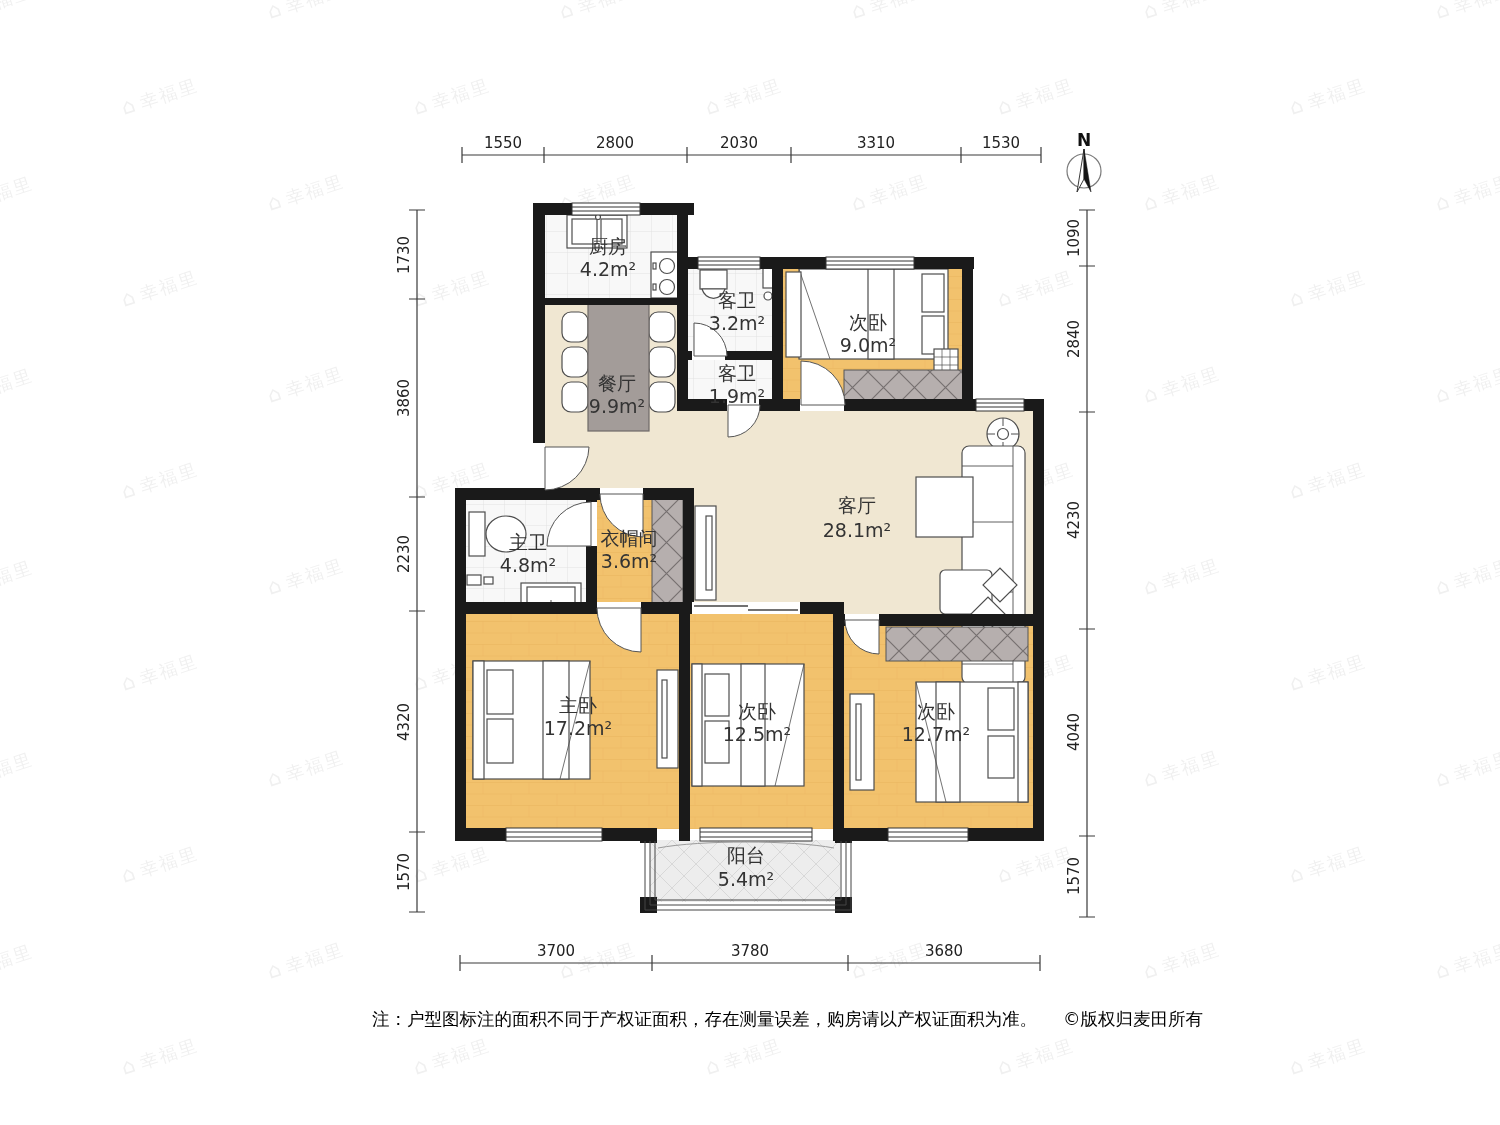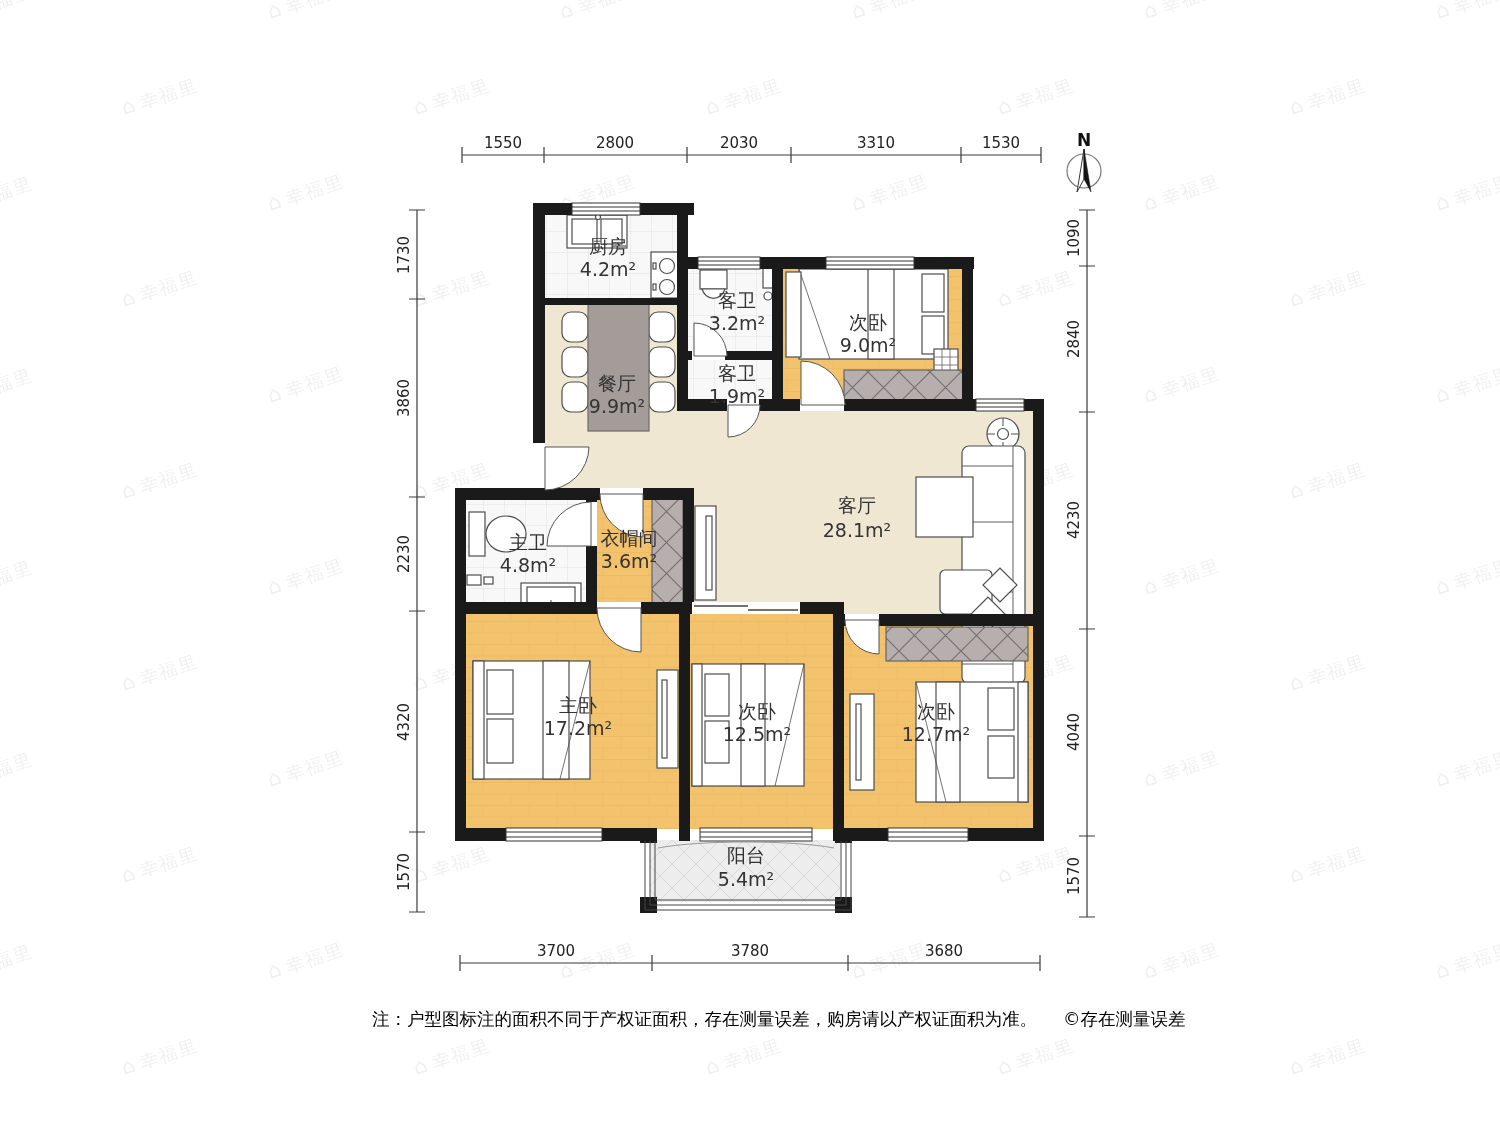--- a/index.html
+++ b/index.html
@@ -417,15 +417,15 @@
     <g>
       <text class="north-n" x="1084" y="146" text-anchor="middle">N</text>
       <circle cx="1084" cy="171" r="17" fill="none" stroke="#7a7a7a" stroke-width="1.2"></circle>
       <path d="M1084 149 L1077 192 L1084 179 Z" fill="#ffffff" stroke="#222" stroke-width="0.9"></path>
       <path d="M1084 149 L1091 192 L1084 179 Z" fill="#141414" stroke="#141414" stroke-width="0.5"></path>
     </g>
   </svg>
 
   <div id="footer-note">
     <span>注：户型图标注的面积不同于产权证面积，存在测量误差，购房请以产权证面积为准。</span>
-    <span>©存在测量误差</span>
+    <span>©版权归麦田所有</span>
   </div>
 </div>
 
 </body></html>

